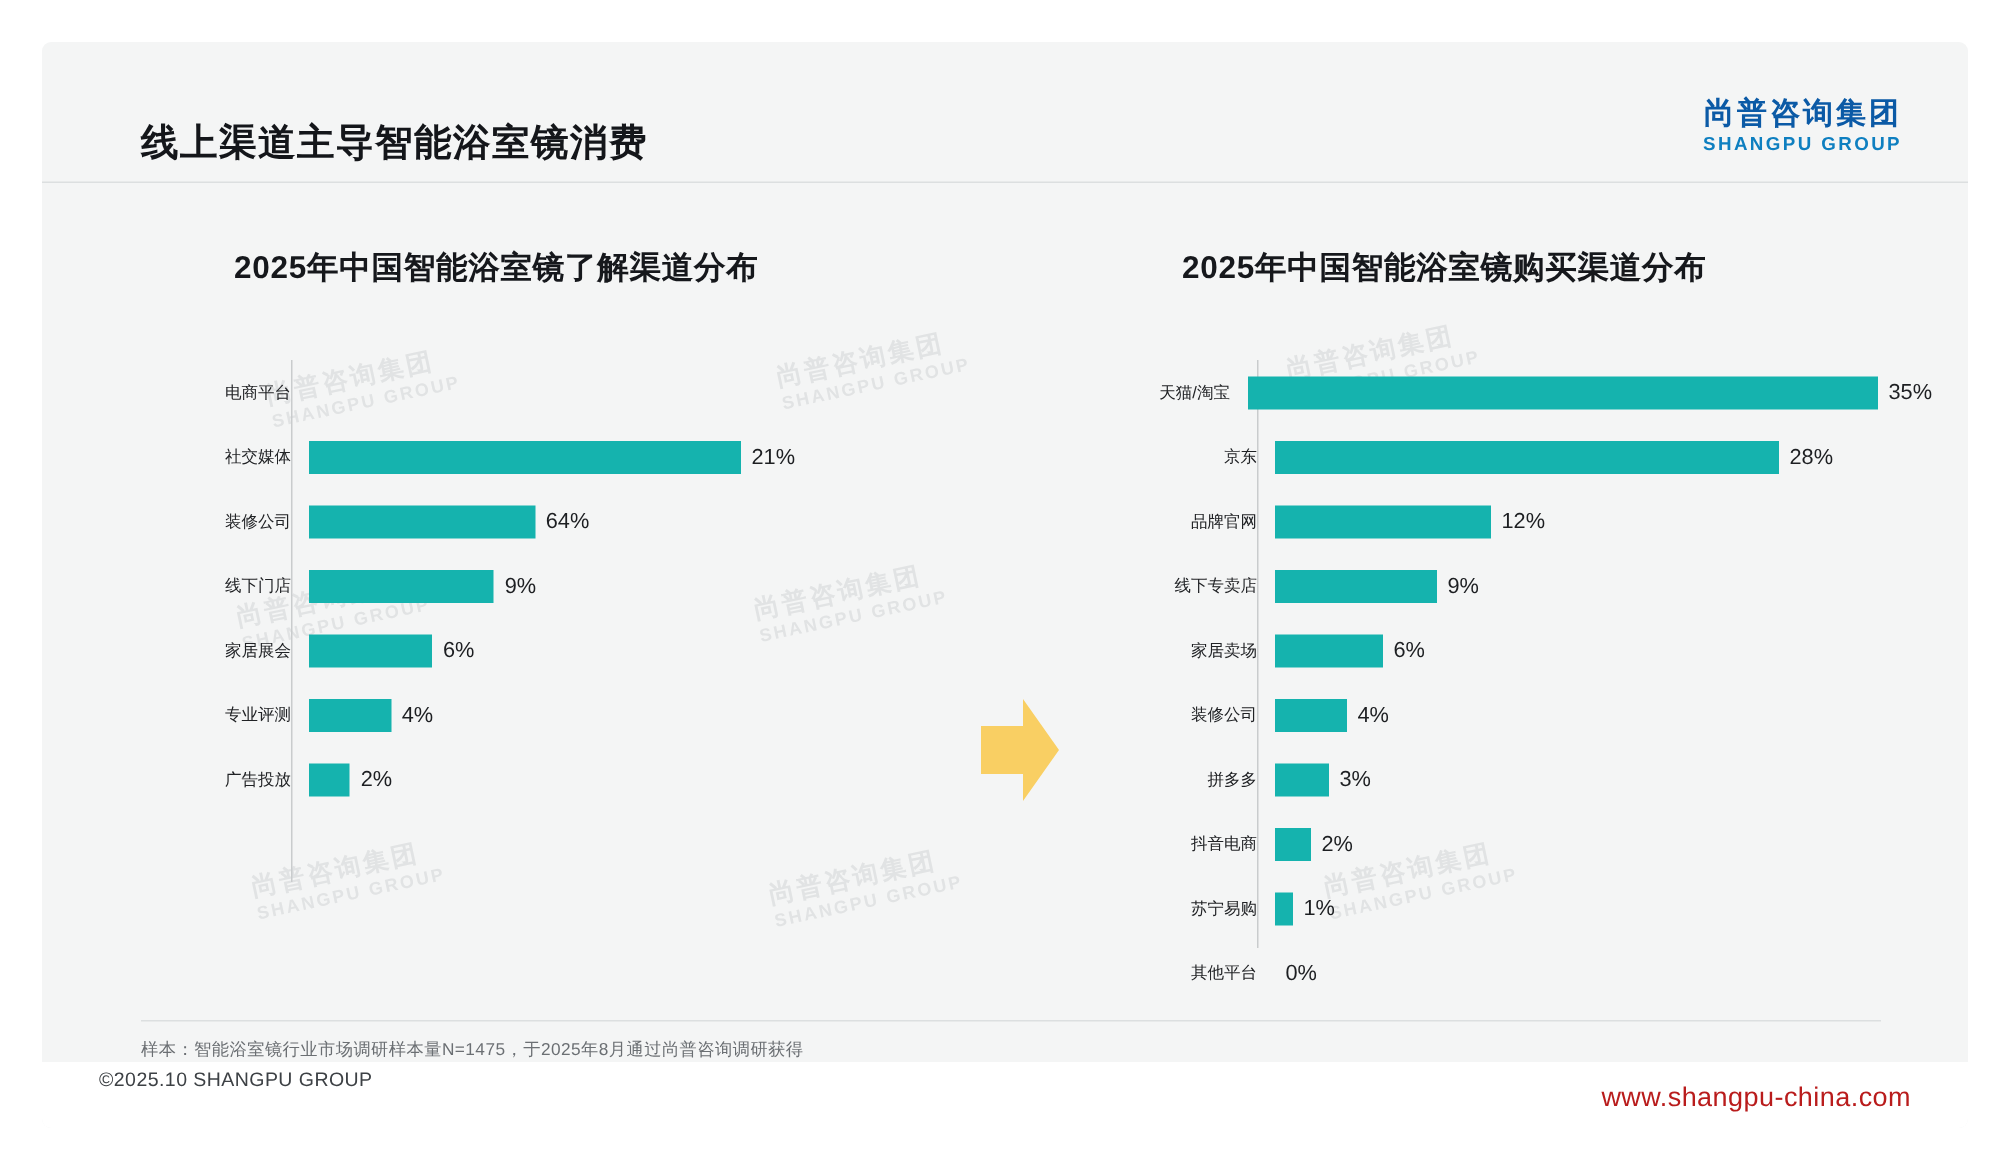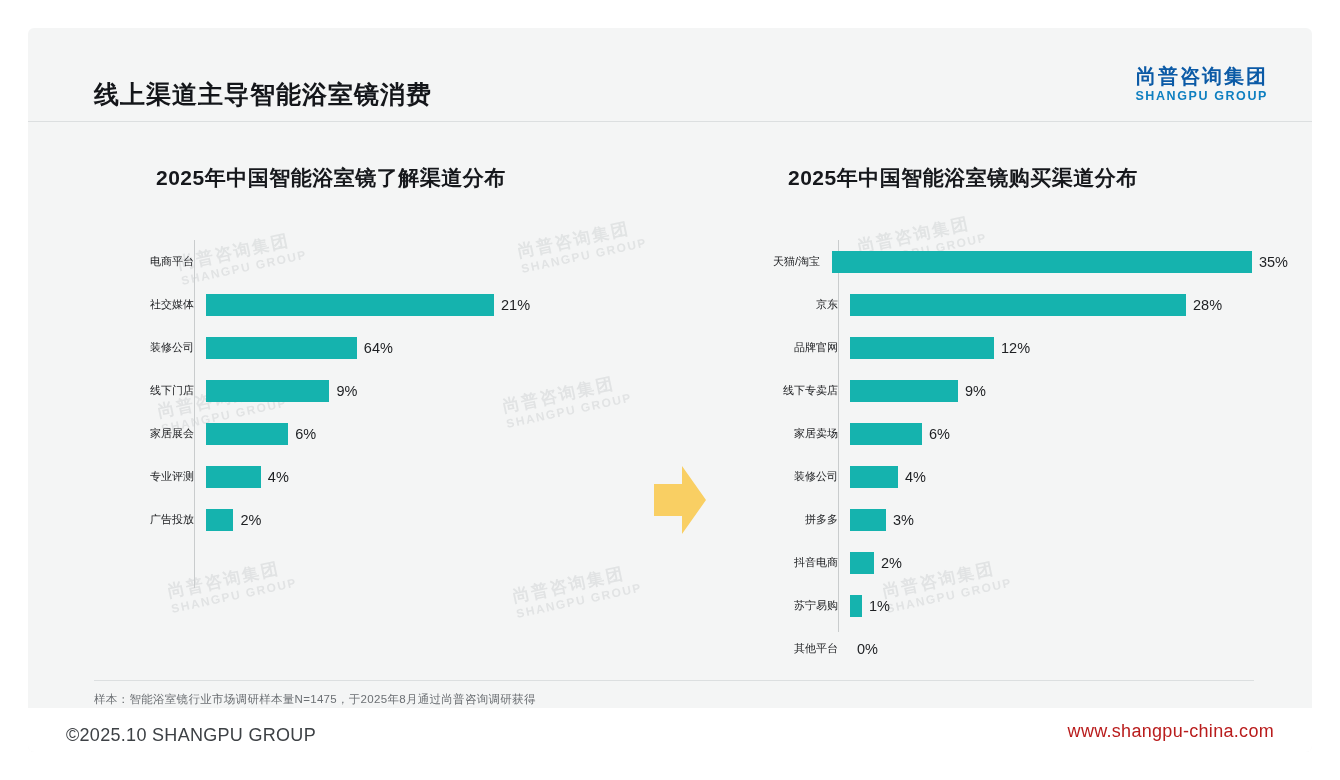--- a/index.html
+++ b/index.html
@@ -147,22 +147,22 @@
     position: absolute;
     left: 0;
     bottom: 0;
     width: 100%;
     height: 44px;
     background: #ffffff;
   }
   .footer-left {
     position: absolute;
     left: 38px;
-    top: 17px;
-    font-size: 18px;
+    top: 4px;
+    font-size: 13px;
     color: #3d4145;
     letter-spacing: .3px;
   }
   .footer-right {
     position: absolute;
     right: 38px;
     top: 13px;
     font-size: 18px;
     color: #b91c1c;
     letter-spacing: .3px;

